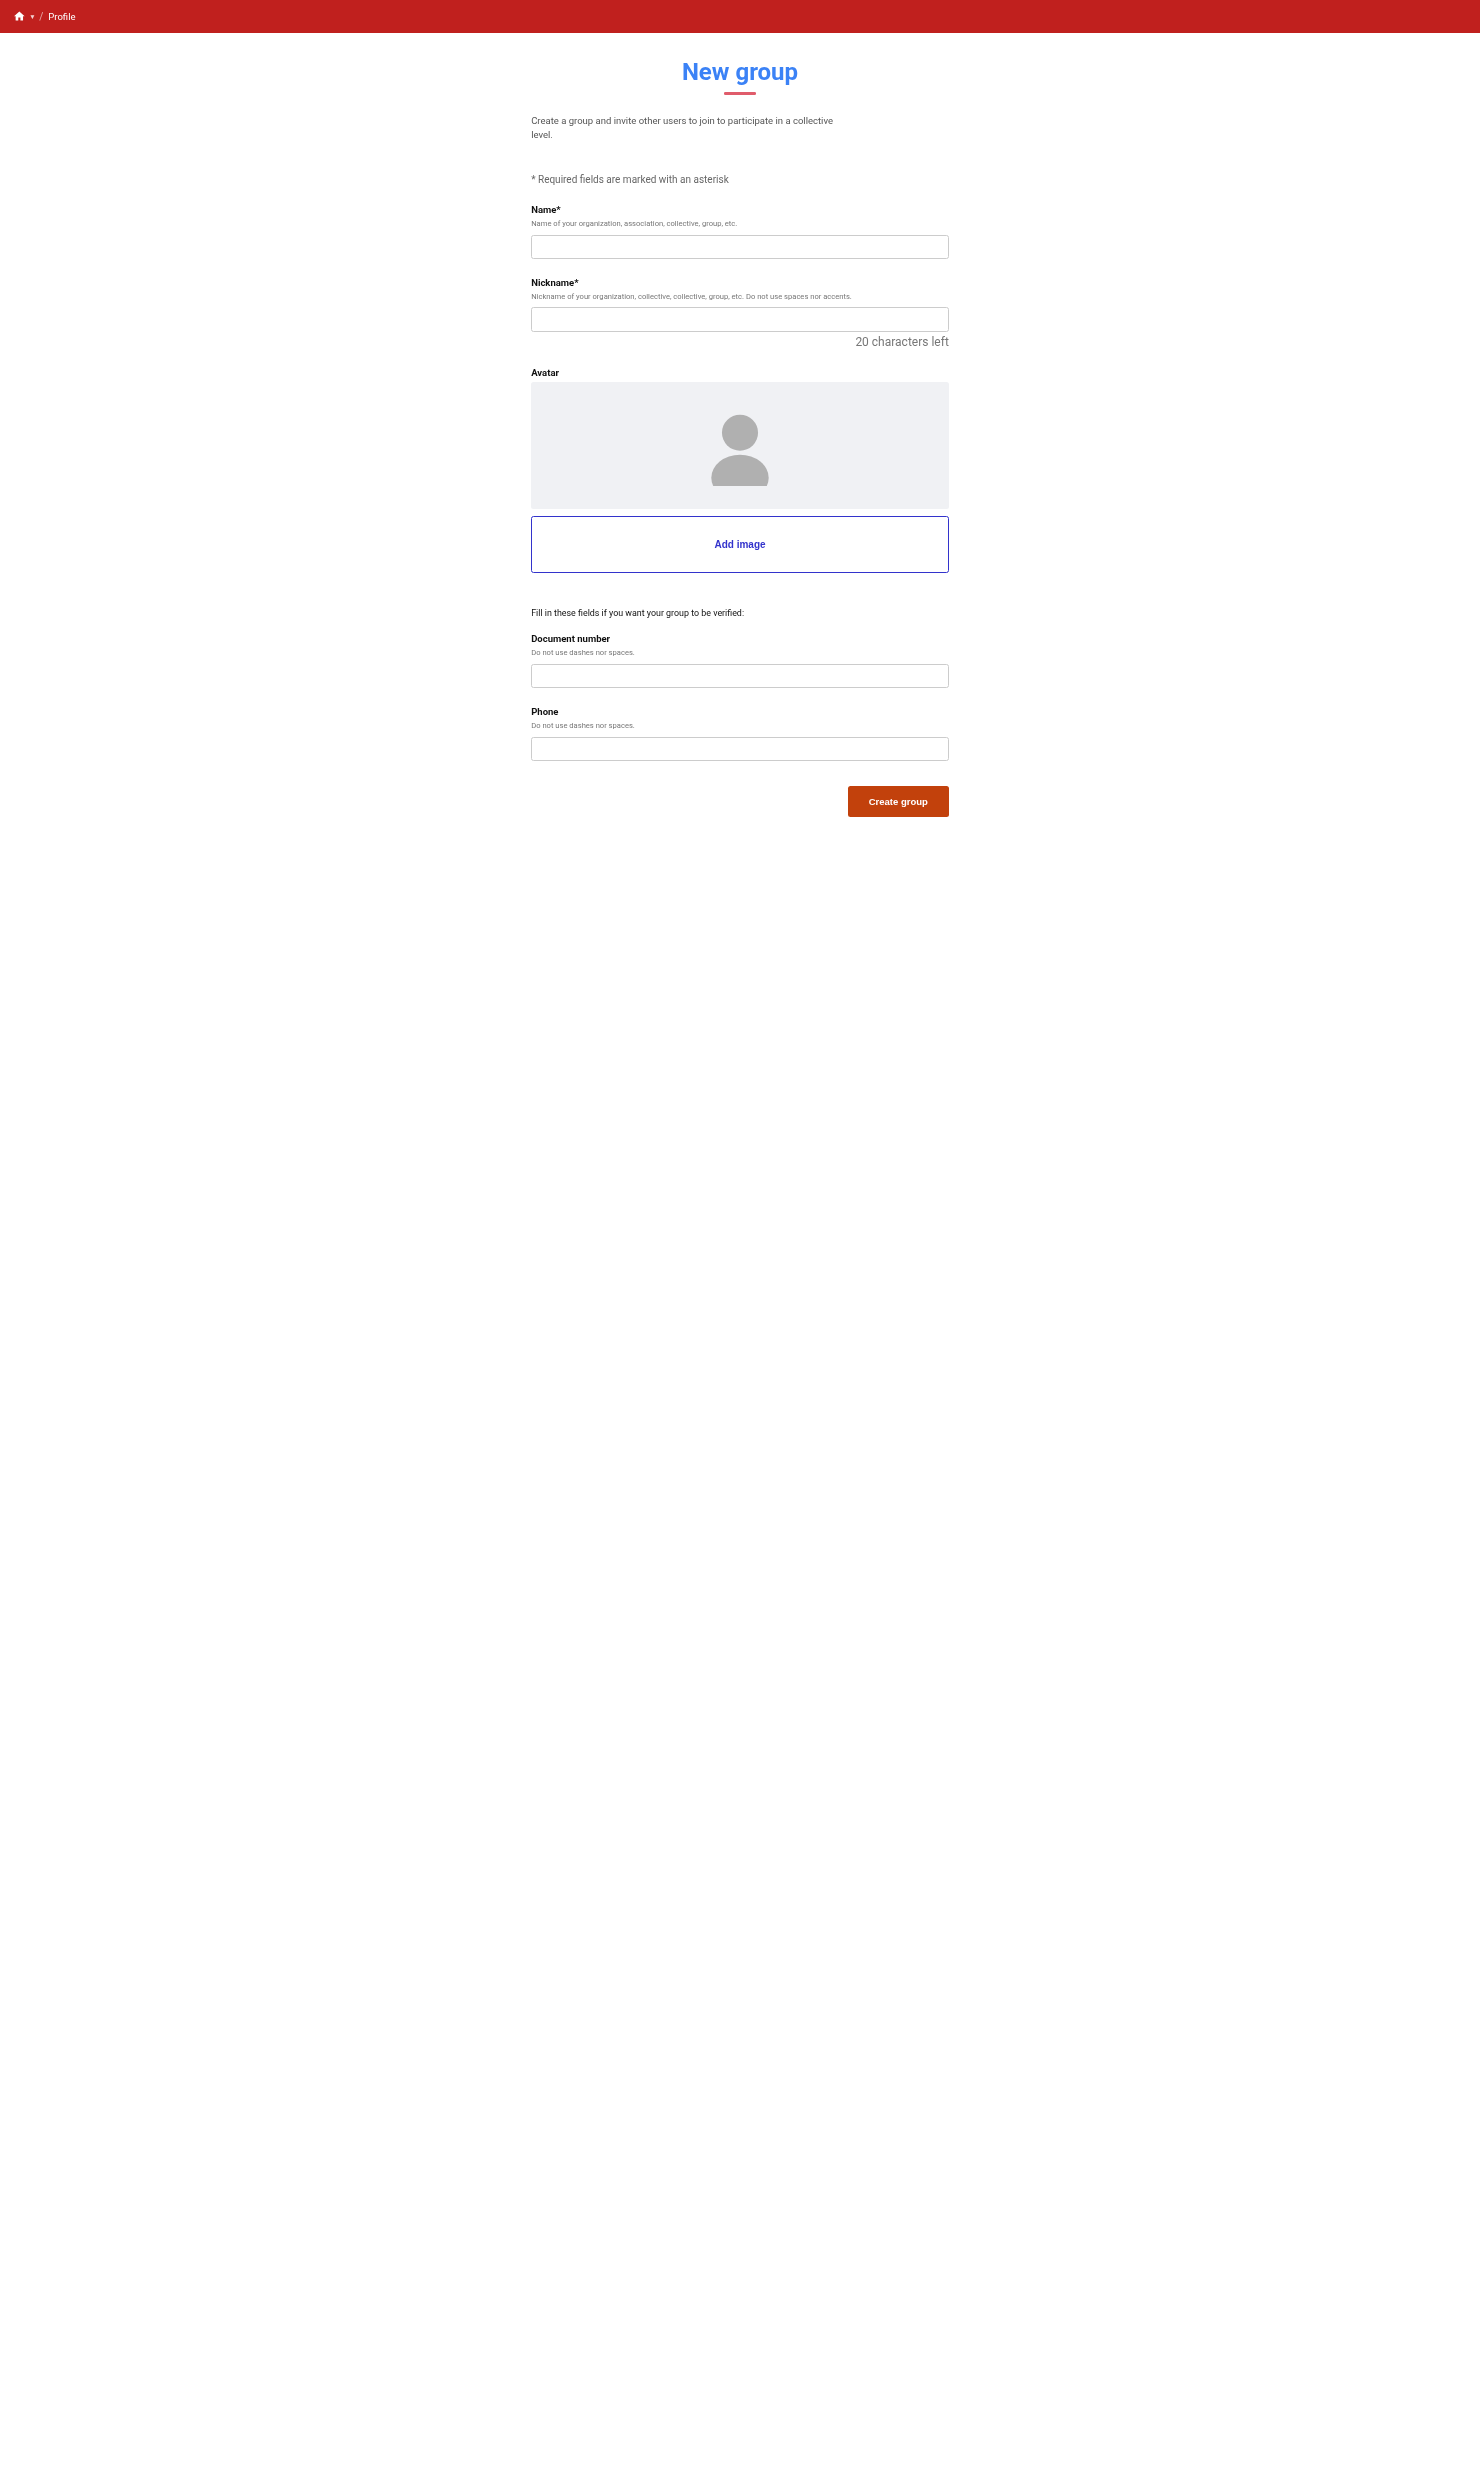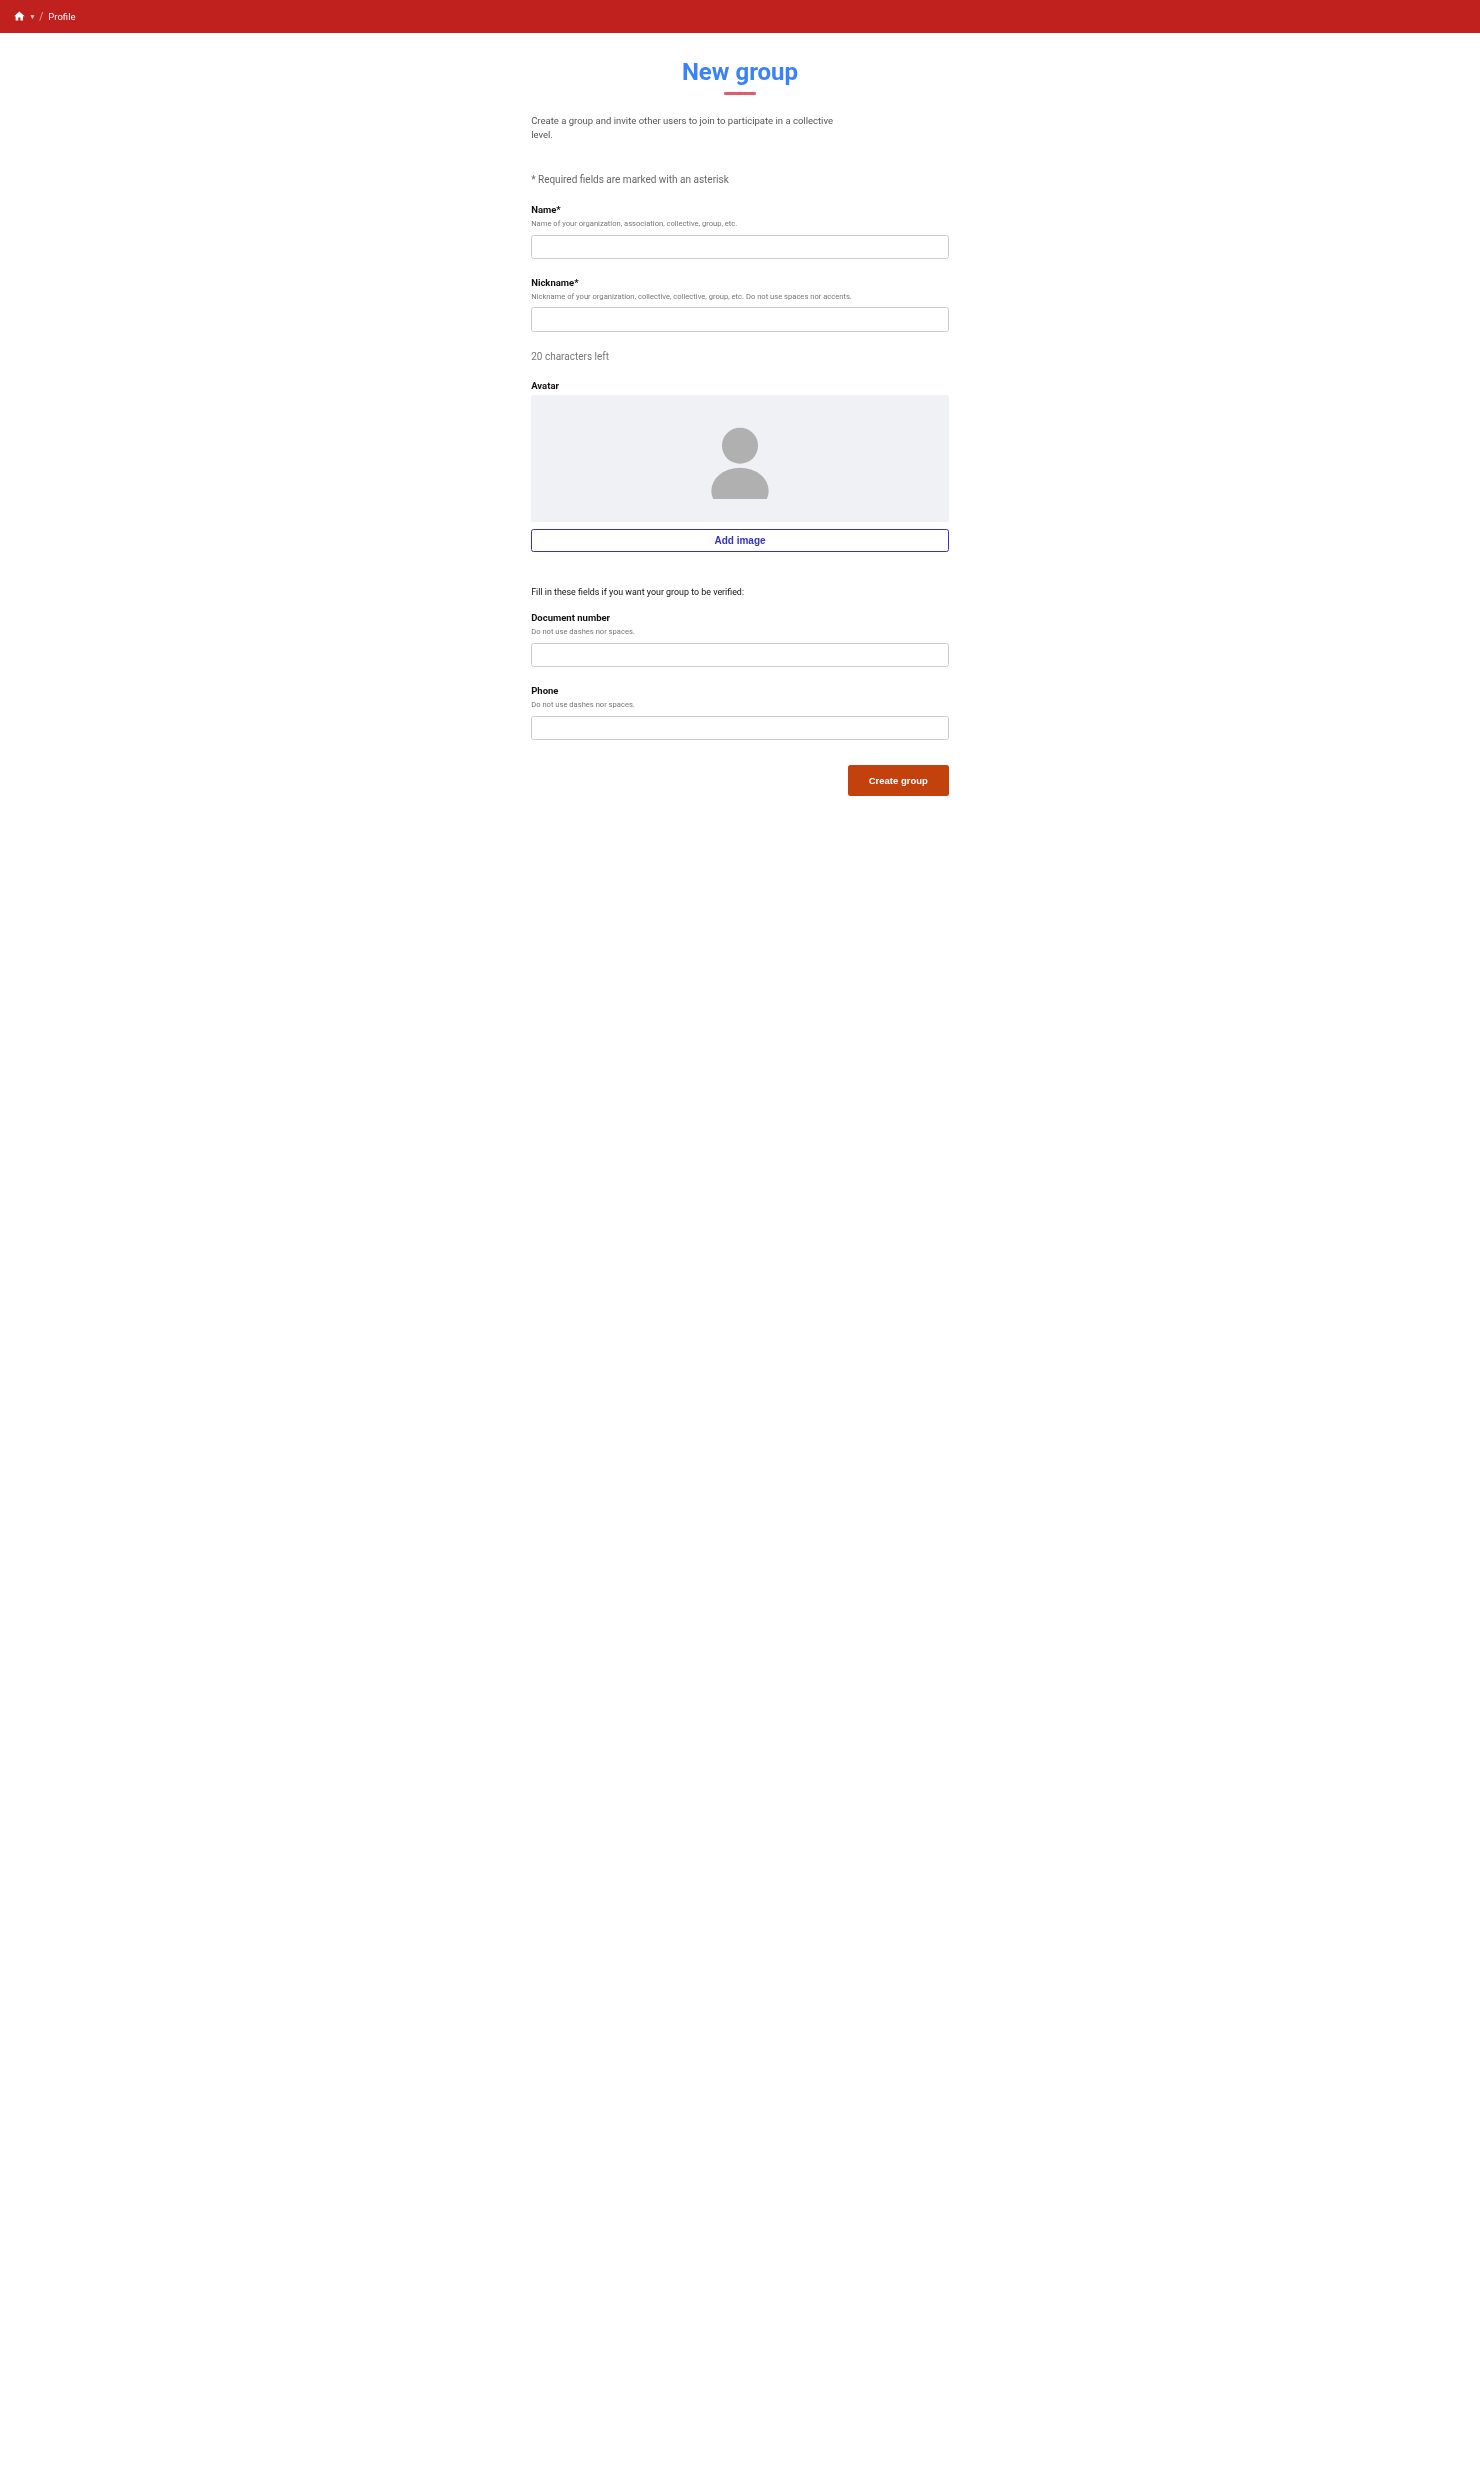--- a/index.html
+++ b/index.html
@@ -115,23 +115,24 @@
       padding: 6.3px 7.6px;
       border: 0.6px solid #cccccc;
       border-radius: 2.5px;
       font-size: 8.9px;
       color: #333333;
       background: #ffffff;
       outline: none;
     }
 
     .char-count {
-      font-size: 10px;
+      text-align: right;
+      font-size: 12px;
       color: #777777;
-      margin-top: 19px;
+      margin-top: 3px;
     }
 
     .form-textarea {
       width: 100%;
       padding: 6.3px 7.6px;
       border: 0.6px solid #cccccc;
       border-radius: 2.5px;
       font-size: 8.9px;
       color: #333333;
       background: #ffffff;
@@ -159,21 +160,21 @@
       justify-content: center;
     }
 
     .avatar-placeholder svg {
       width: 82px;
       height: 82px;
     }
 
     .add-image-btn {
       width: 100%;
-      padding: 5px;
+      padding: 22px;
       border: 1.3px solid #3333cc;
       border-radius: 2.5px;
       background: #ffffff;
       color: #3333cc;
       font-size: 10px;
       font-weight: 600;
       cursor: pointer;
       text-align: center;
       margin-bottom: 17.7px;
     }

